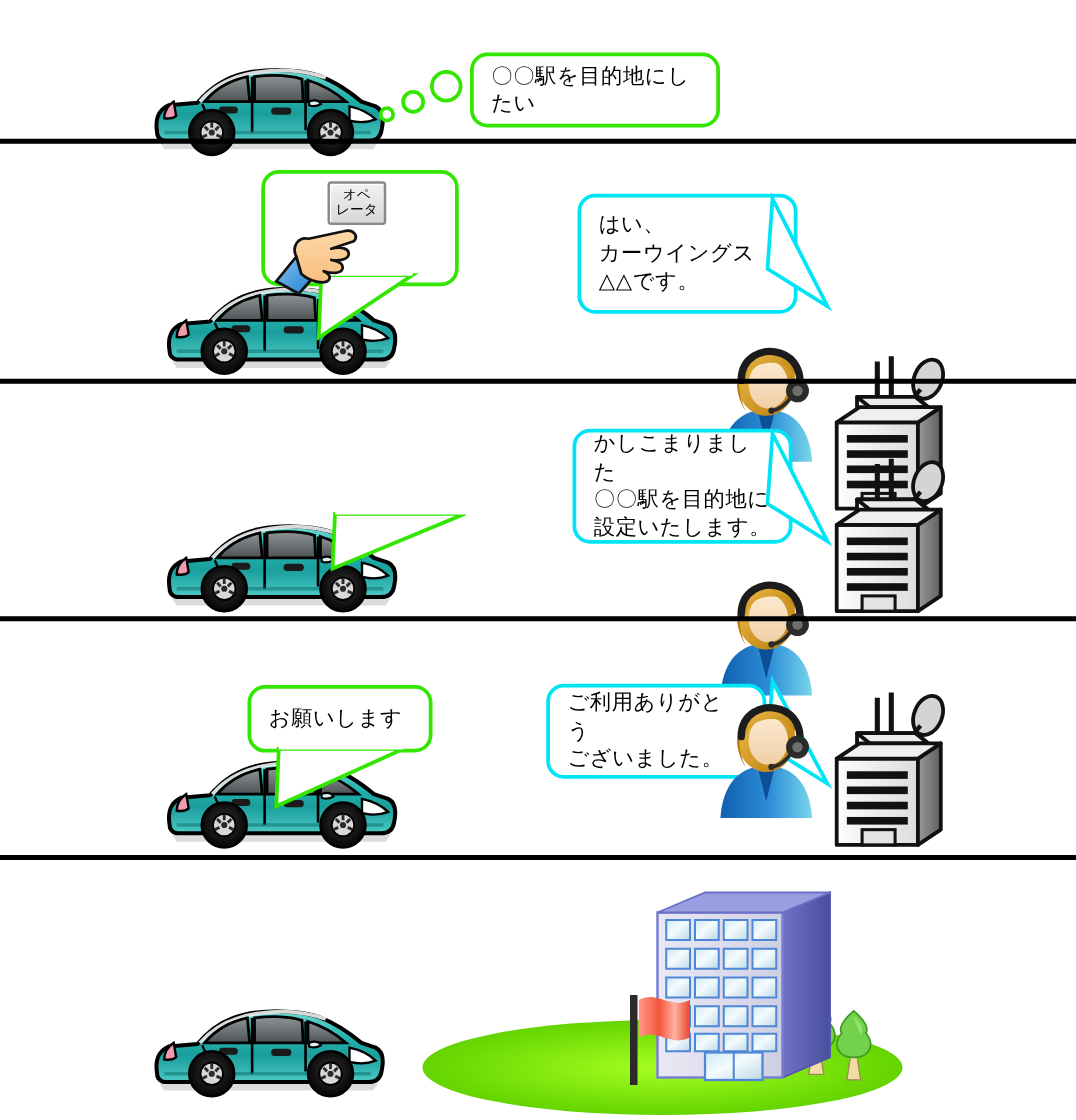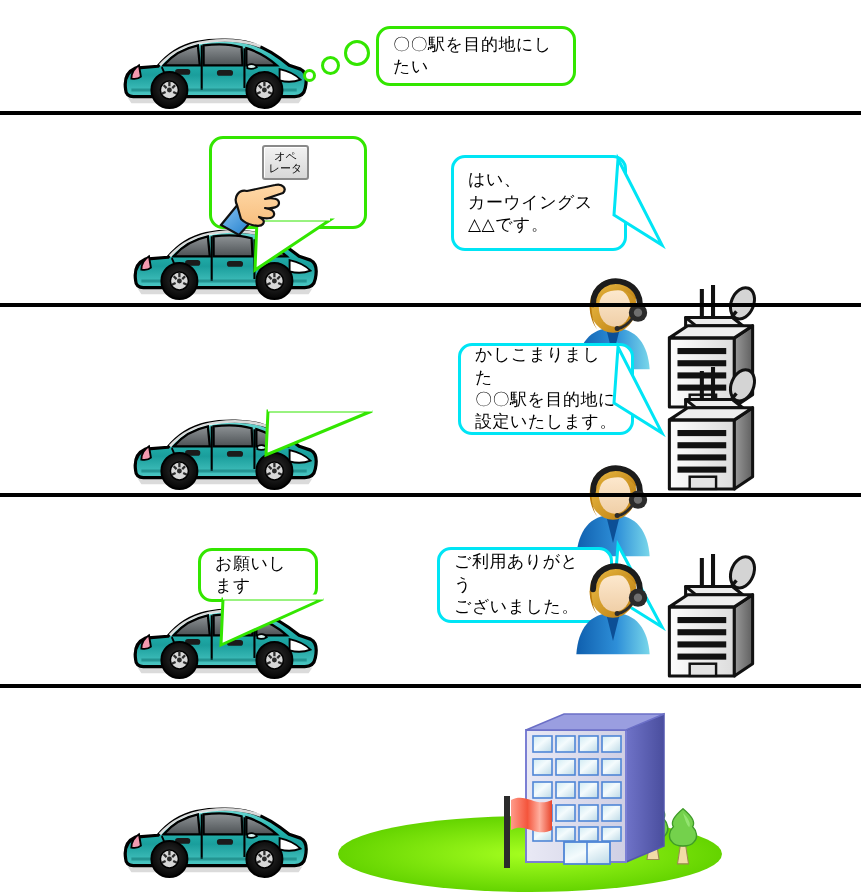--- a/index.html
+++ b/index.html
@@ -264,21 +264,21 @@
 
       <symbol id="symTree" viewBox="0 0 60 90">
         <path d="M26,58 L34,58 L38,84 L22,84 Z" fill="#f1dca6" stroke="#9c8a50" stroke-width="1.5"></path>
         <path d="M30,4 C42,14 48,24 44,30 C50,36 52,46 46,52 C40,60 20,60 14,52
                  C8,46 10,36 16,30 C12,24 18,14 30,4 Z" fill="#74d14c" stroke="#3f9b28" stroke-width="2"></path>
         <path d="M30,10 C38,18 42,26 39,31 C35,27 33,20 30,10 Z" fill="#9ce87a" opacity=".8"></path>
       </symbol>
     </defs>
   </svg>
 
-  <div class="abs" style="left:0;top:0;width:861px;height:113px;">
+  <div class="abs" style="left:0;top:16px;width:861px;height:113px;">
 
     <svg class="car" style="left:120px;top:27px;" width="190" height="88" viewBox="0 0 200 92">
       <use href="#symCar"></use>
     </svg>
 
     <div class="dot" style="left:303px;top:69px;width:13px;height:13px;"></div>
     <div class="dot" style="left:321px;top:56px;width:19px;height:19px;"></div>
     <div class="dot" style="left:344px;top:40px;width:26px;height:26px;"></div>
 
     <div class="bubble green" style="left:376px;top:26px;width:200px;height:60px;">
@@ -307,21 +307,21 @@
     </div>
 
     <svg class="abs" style="left:213px;top:50px;" width="88" height="72" viewBox="0 0 88 72">
       <path d="M8,62 L26,40 L44,52 L26,72 Z" fill="url(#gCuff)" stroke="#111" stroke-width="2.2"></path>
       <path d="M24,42 C20,34 26,26 34,28 L62,22 C70,20 74,26 70,30 L52,36
                C60,34 66,36 66,40 C66,44 60,46 52,45
                C58,46 62,48 61,52 C60,56 52,56 46,54
                C50,56 52,58 50,61 C47,65 34,62 28,56 Z" fill="url(#gHand)" stroke="#111" stroke-width="2.2" stroke-linejoin="round"></path>
     </svg>
 
-    <div class="bubble cyan" style="left:451px;top:42px;width:176px;height:96px;">
+    <div class="bubble cyan" style="left:462px;top:42px;width:176px;height:96px;">
       <span class="txt">はい、
 カーウイングス
 △△です。</span>
     </div>
     <svg class="tail" style="left:600px;top:40px;width:90px;height:110px;">
       <path d="M18,6 L62,92 L14,62 Z" fill="#ffffff" stroke="#00e5f5" stroke-width="3"></path>
     </svg>
 
     <svg class="operator" style="left:571px;top:163px;" width="84" height="100" viewBox="0 0 100 120">
       <use href="#symOperator"></use>
@@ -364,21 +364,21 @@
   </div>
 
   <div class="divider" style="top:493px;"></div>
 
   <div class="abs" style="left:0;top:495px;width:861px;height:191px;">
 
     <svg class="car" style="left:130px;top:102px;" width="190" height="88" viewBox="0 0 200 92">
       <use href="#symCar"></use>
     </svg>
 
-    <div class="bubble green" style="left:198px;top:53px;width:120px;height:54px;">
+    <div class="bubble green" style="left:198px;top:53px;width:148px;height:54px;">
       <span class="txt">お願いします</span>
     </div>
     <svg class="tail" style="left:205px;top:98px;width:130px;height:58px;">
       <path d="M18,6 L118,6 L16,52 Z" fill="#ffffff" stroke="#33e600" stroke-width="3"></path>
       <path d="M18,4 L118,4" stroke="#ffffff" stroke-width="5"></path>
     </svg>
 
     <div class="bubble cyan" style="left:437px;top:52px;width:176px;height:76px;">
       <span class="txt">ご利用ありがとう
 ございました。</span>

